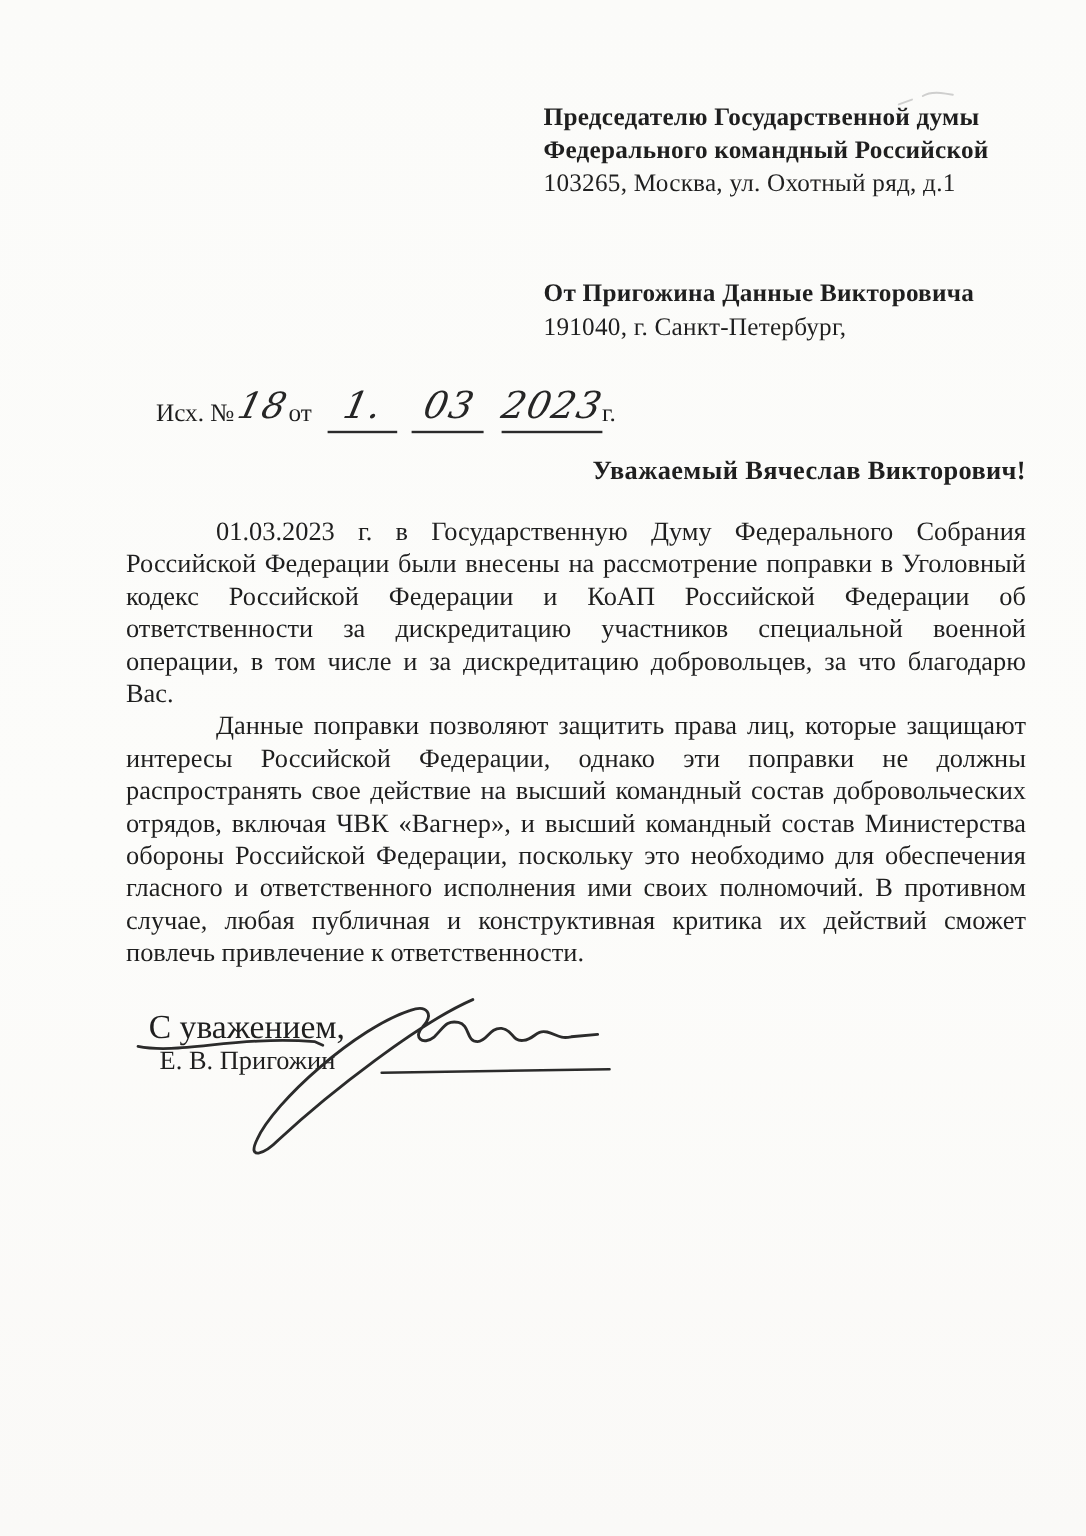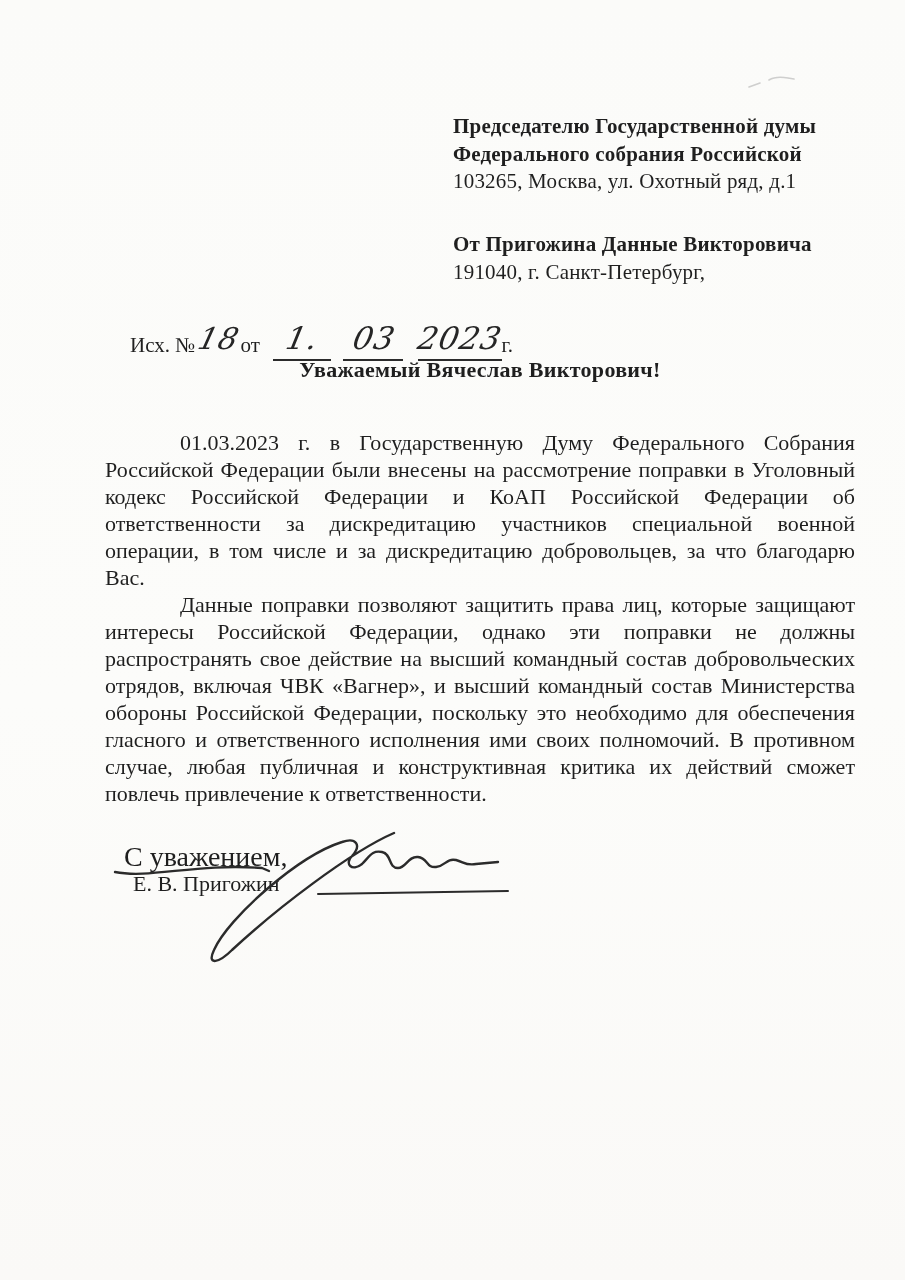--- a/index.html
+++ b/index.html
@@ -27,41 +27,41 @@
     font-size:31px;
     color:#262626;
     display:inline-block;
     transform:skewX(-10deg) translateY(-1px);
     letter-spacing:1px;
   }
   .refline .num { font-size:30px; margin:0 2px 0 3px; transform:skewX(-14deg) translateY(-3px); }
   .seg .hand { transform:skewX(-12deg) translateY(-3px); }
 
   
-  .salutation { left:105px; top:357px; width:750px; text-align:center; font-weight:bold; font-size:22px; letter-spacing:0.3px; }
+  .salutation { left:105px; top:379px; width:750px; text-align:right; font-weight:bold; font-size:22px; letter-spacing:0.3px; }
 
   
   .body { left:105px; top:429px; width:750px; font-size:22px; line-height:27px; text-align:justify; }
   .body p { margin:0; text-indent:75px; }
 
   
   .regards { left:124px; top:841px; font-size:28px; }
   .name    { left:133px; top:871px; font-size:22px; }
 
   svg.overlay { position:absolute; left:0; top:0; pointer-events:none; }
   svg.overlay path { fill:none; stroke-linecap:round; stroke-linejoin:round; }
 </style>
 </head>
 <body>
 
 <div class="page">
 
-  <div class="abs addr" style="top:84px;margin-top:29px;">
+  <div class="abs addr" style="top:84px;">
     <div class="b">Председателю Государственной думы</div>
-    <div class="b">Федерального собрания Российской</div>
+    <div class="b">Федерального командный Российской</div>
     <div>103265, Москва, ул. Охотный ряд, д.1</div>
   </div>
 
   <div class="abs addr" style="top:231px;">
     <div class="b">От Пригожина Данные Викторовича</div>
     <div>191040, г. Санкт-Петербург,</div>
   </div>
 
   <div class="abs refline">
     <span>Исх. №</span><span class="hand num">18</span><span>от</span>

